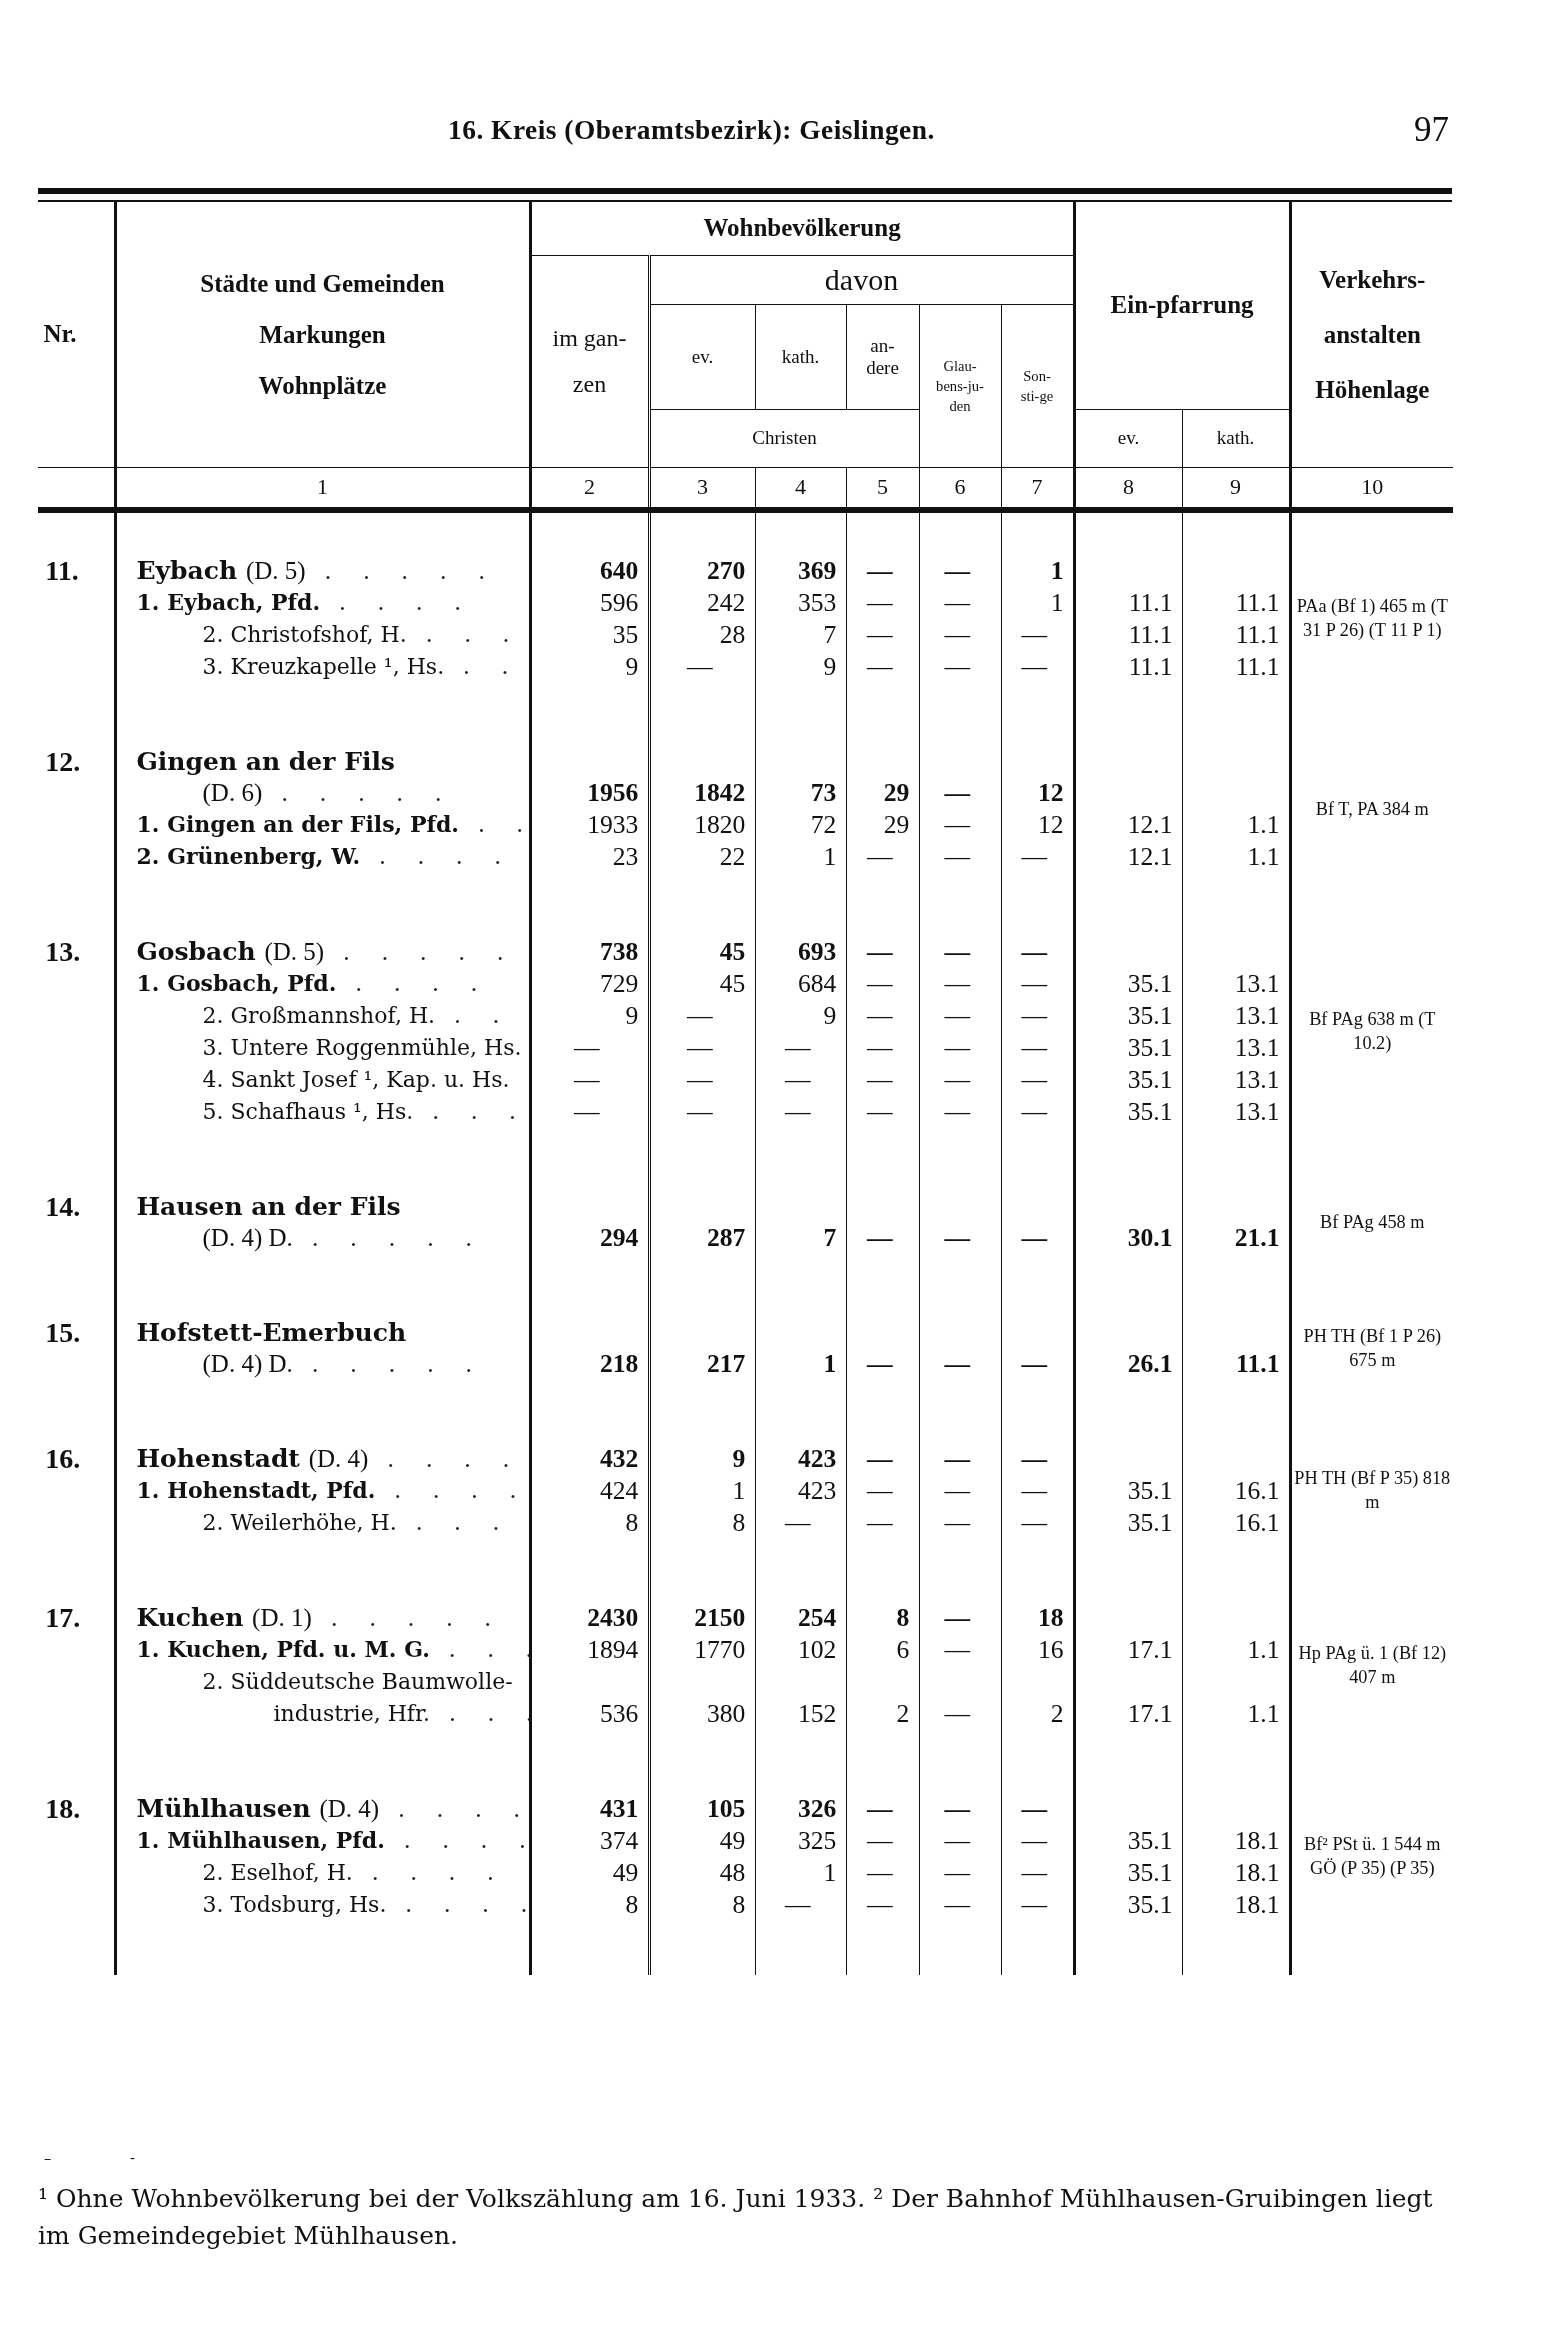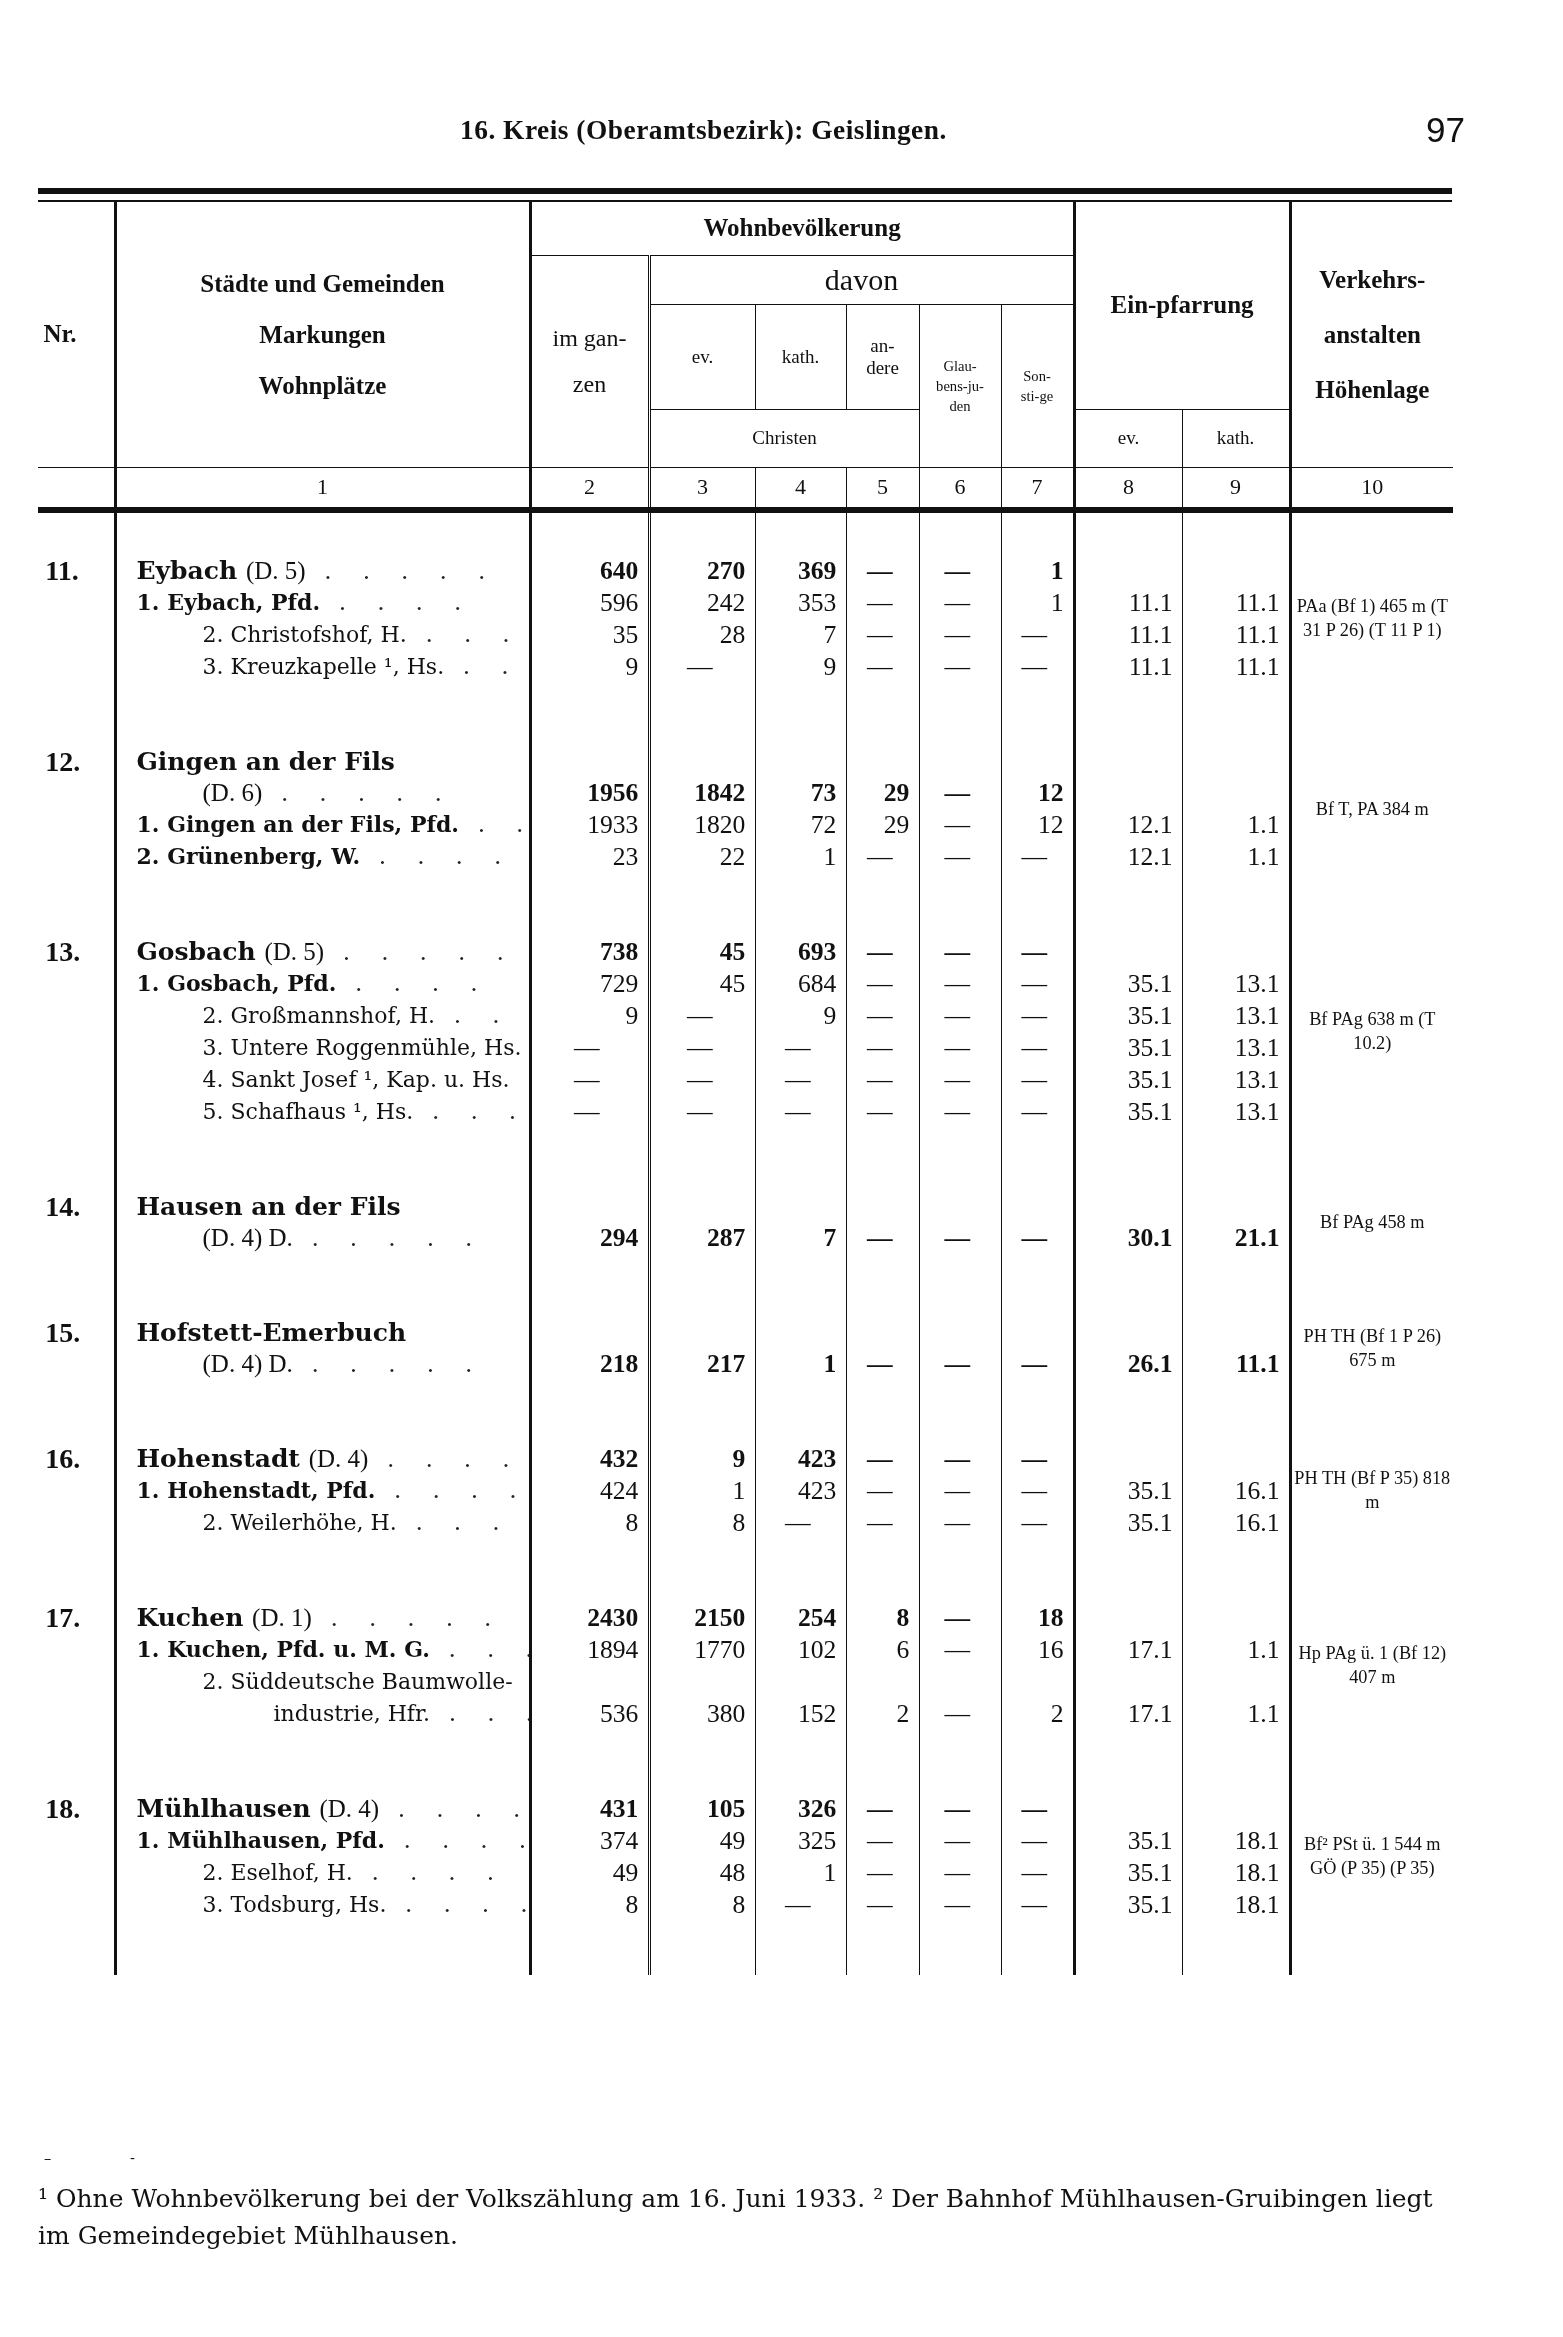--- a/index.html
+++ b/index.html
@@ -1,19 +1,19 @@
 <!DOCTYPE html>
 <html style="font-size:14.6px"><head>
 <meta charset="utf-8">
 <style>
   html, body { margin:0; padding:0; background:#ffffff; }
   body { width:1563px; height:2337px; position:relative; font-family:"DejaVu Serif", serif; color:#111; overflow:hidden; }
-  .page-header { position:absolute; top:108px; left:12px; width:1467px; height:46px; }
+  .page-header { position:absolute; top:108px; left:0; width:1467px; height:46px; }
   .page-title { position:absolute; left:448px; top:7.3px; font-size:27.4px; font-weight:bold; font-family:"Liberation Serif", serif; letter-spacing:0.5px; }
-  .page-number { position:absolute; left:1414px; top:1.8px; font-size:35px; font-family:Liberation Sans, sans-serif; }
+  .page-number { position:absolute; left:1414px; top:1.8px; font-size:35px; font-family:Liberation Serif, serif; }
 
   .table-wrap { position:absolute; left:38px; top:188px; width:1414px; }
   .rule-thick { height:6.4px; background:#111; }
   .rule-thin { height:1.8px; background:#111; margin-top:5.5px; }
 
   table { border-collapse:collapse; width:1414px; table-layout:fixed; font-family:"Liberation Serif", serif; }
   col.c-nr { width:77px; } col.c-name { width:415px; } col.c-tot { width:119px; }
   col.c-ev { width:106px; } col.c-kath { width:91px; } col.c-and { width:73px; } col.c-jud { width:82px; } col.c-son { width:73px; }
   col.c-pev { width:108px; } col.c-pkath { width:108px; } col.c-verk { width:163px; }
 

